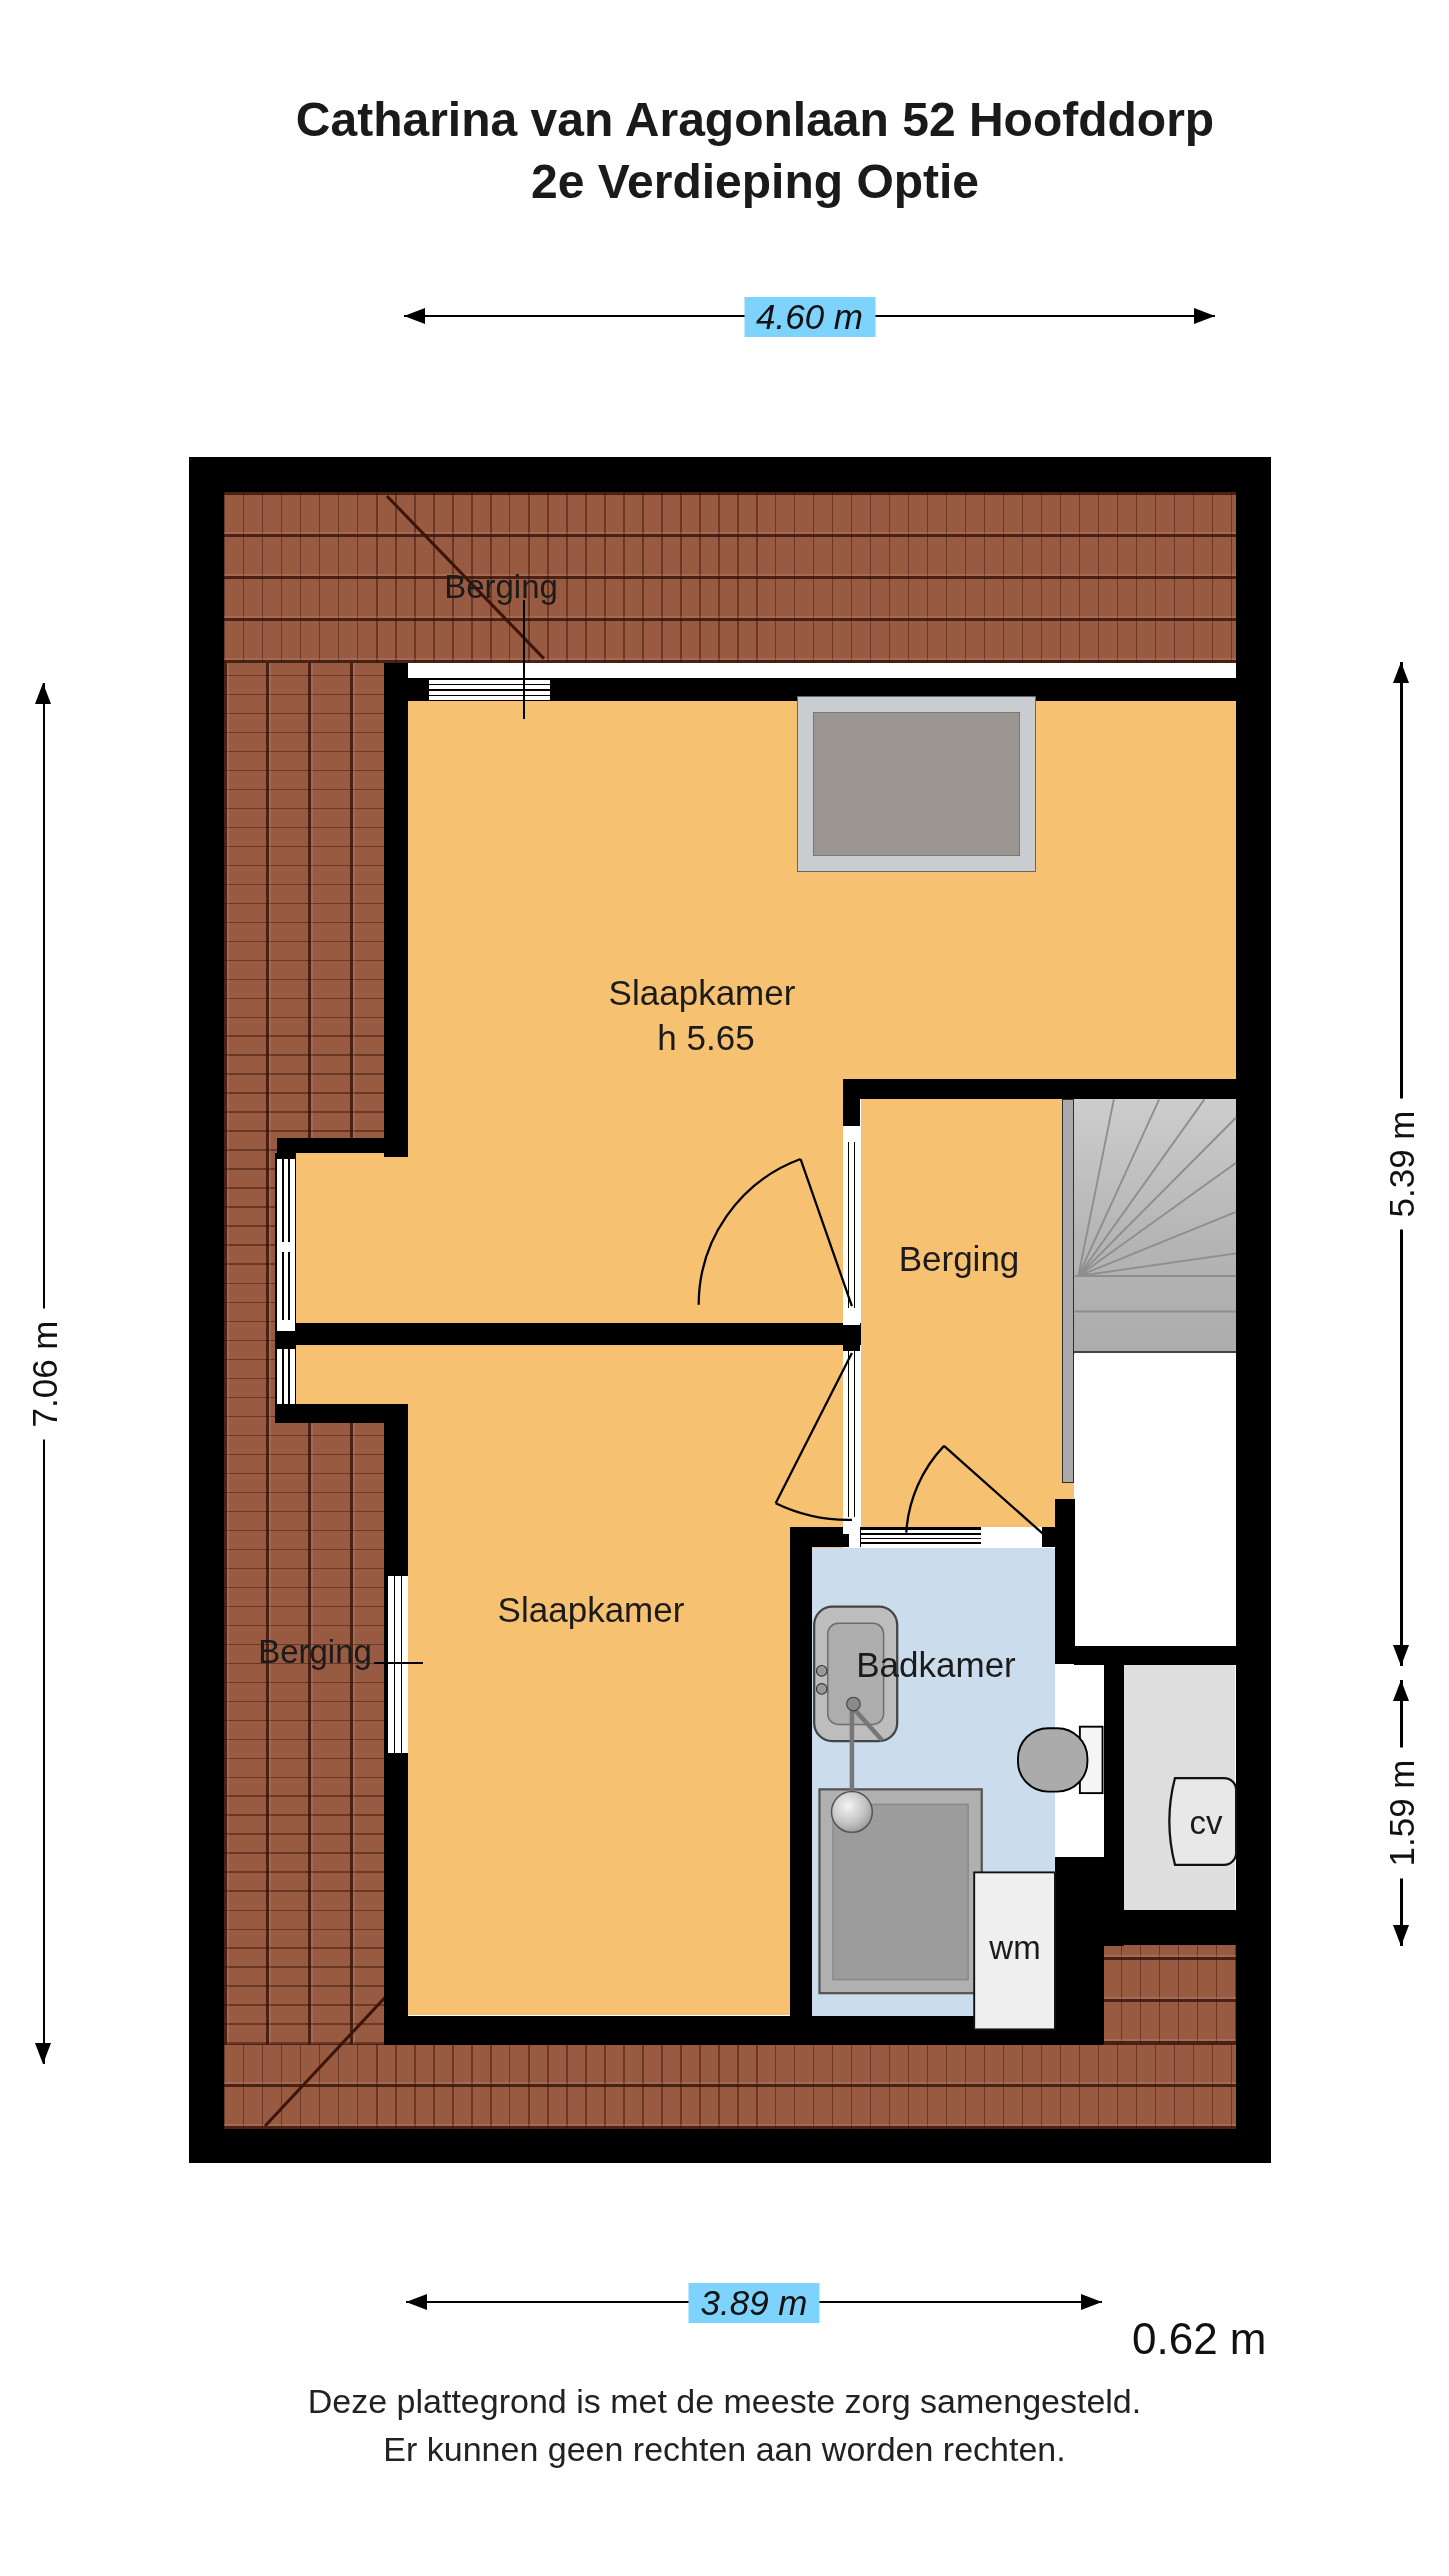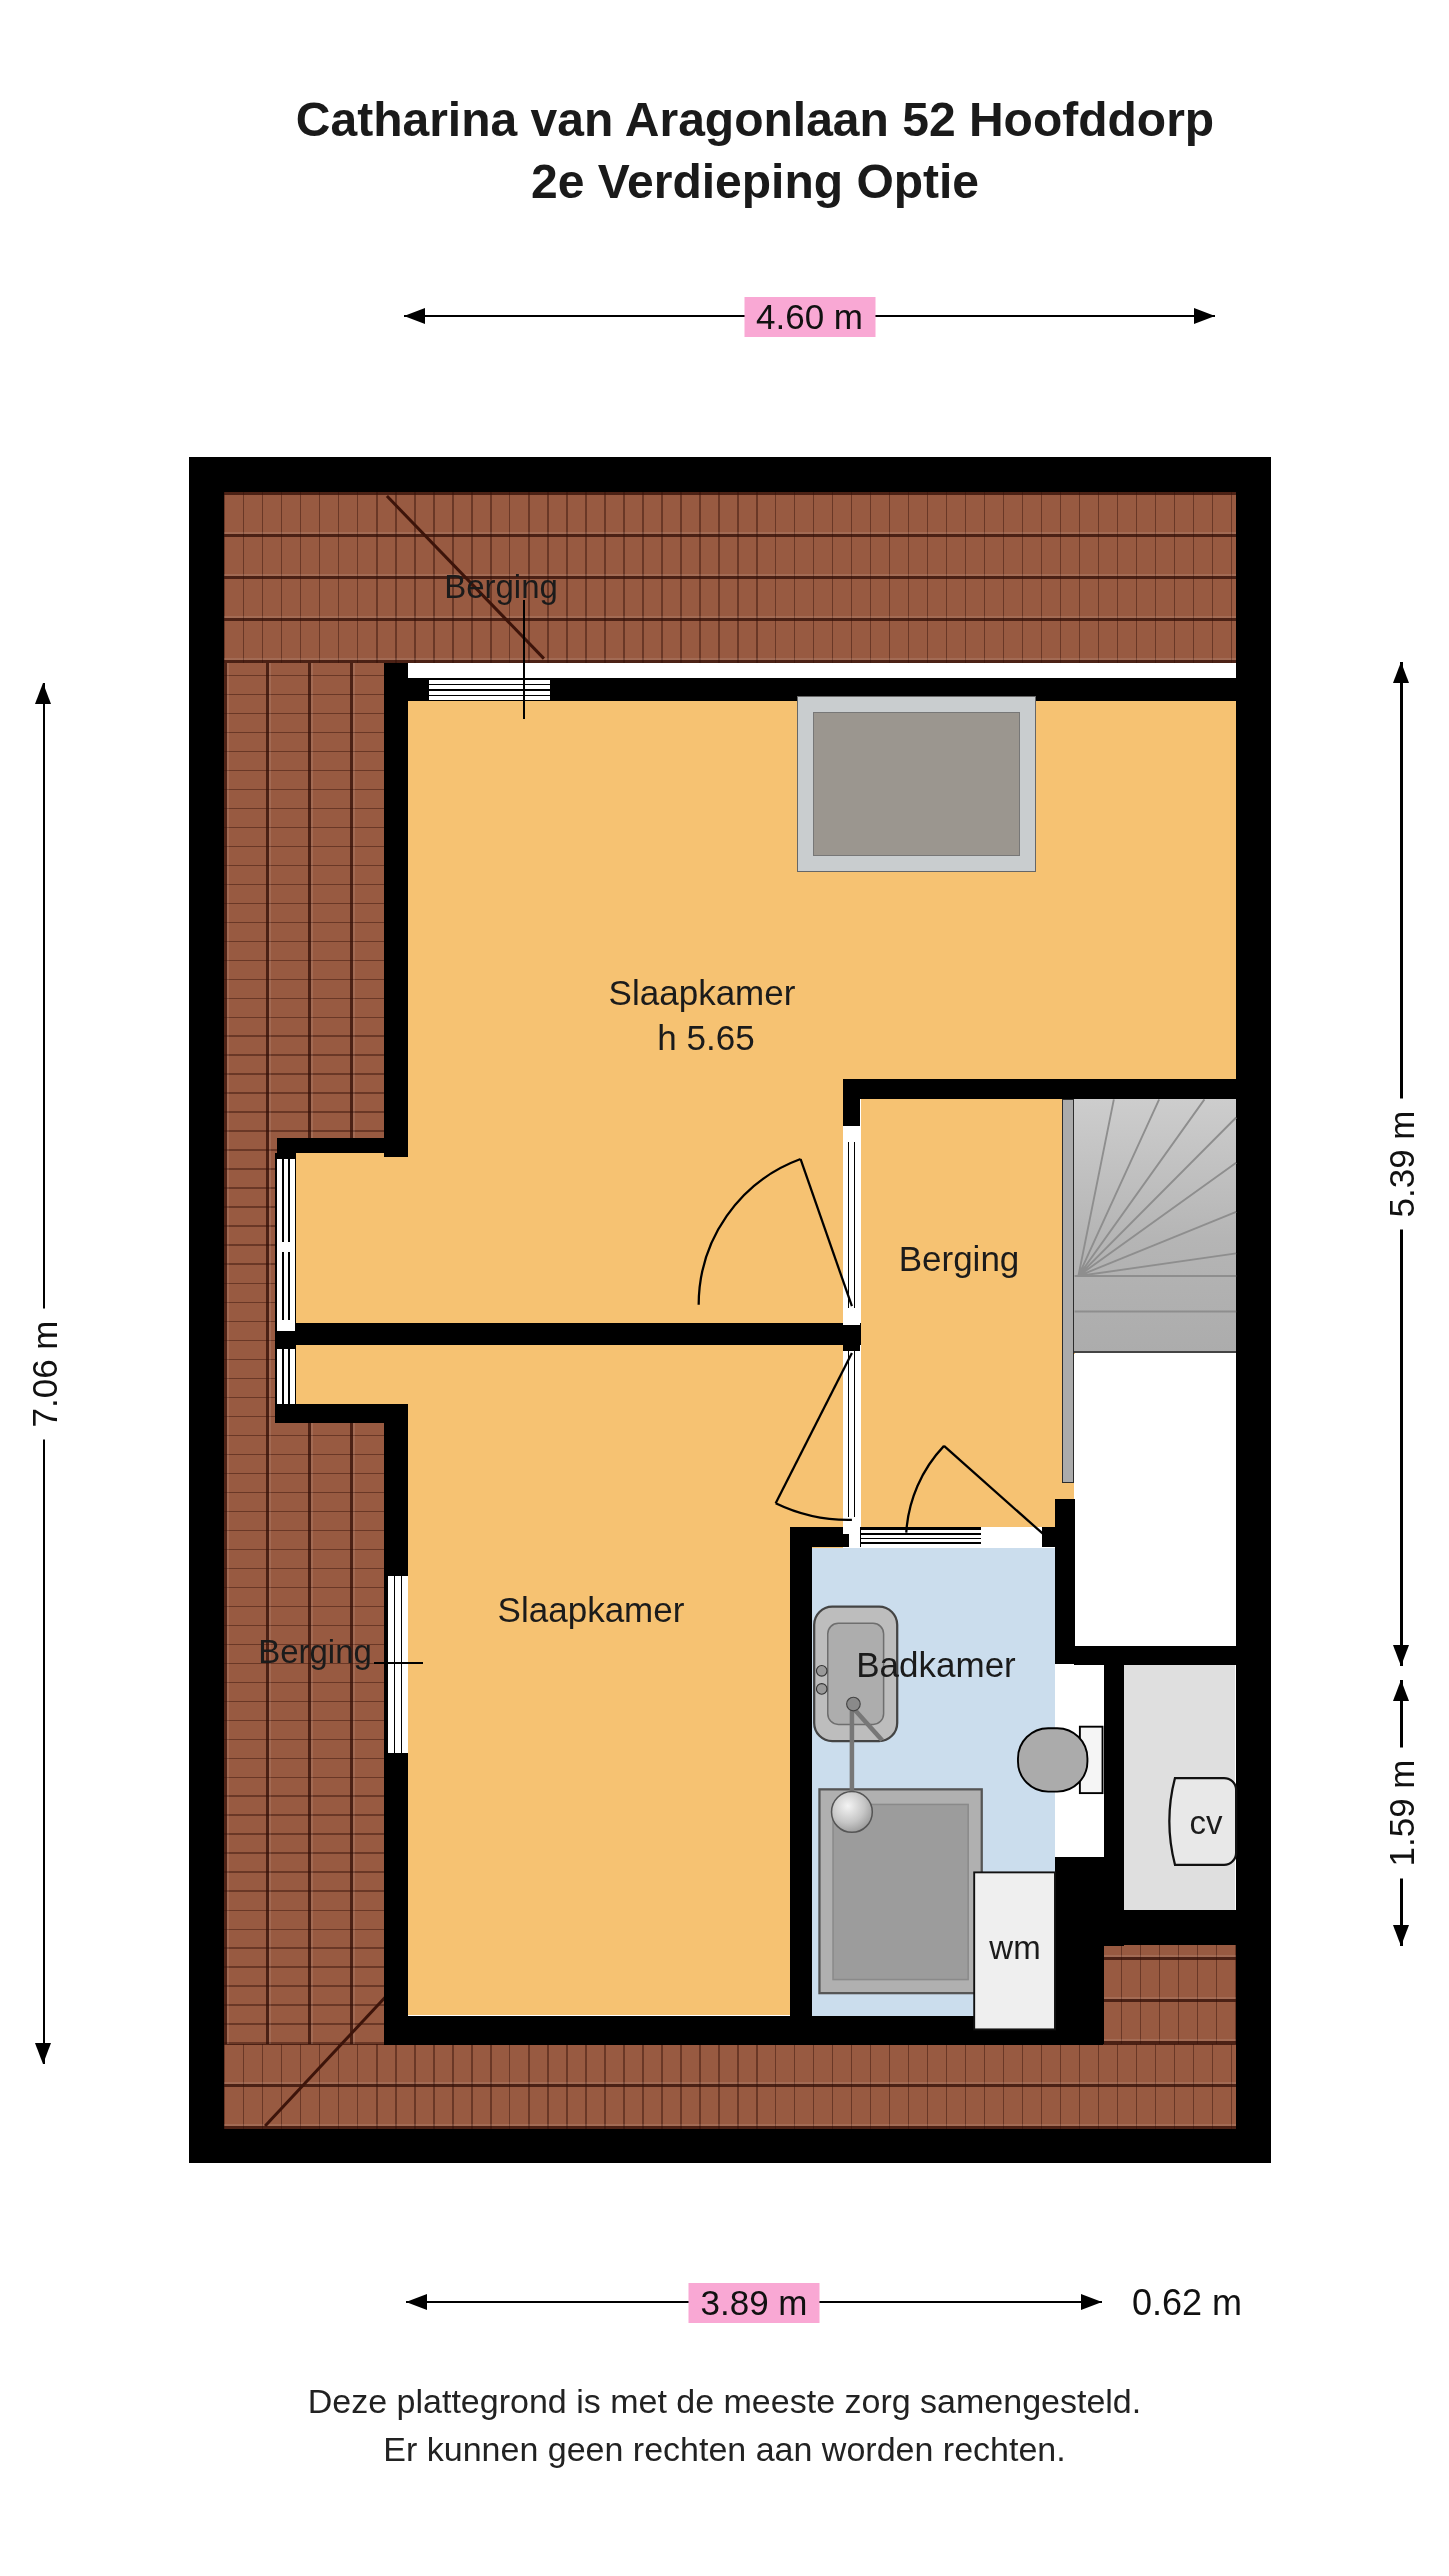--- a/index.html
+++ b/index.html
@@ -13,24 +13,24 @@
   
   .dim{position:absolute;}
   .hline{position:absolute;background:#000;height:2.3px;}
   .vline{position:absolute;background:#000;width:2.3px;}
   .ah{position:absolute;width:0;height:0;}
   .ah-left{border-top:8.3px solid transparent;border-bottom:8.3px solid transparent;border-right:21px solid #000;}
   .ah-right{border-top:8.3px solid transparent;border-bottom:8.3px solid transparent;border-left:21px solid #000;}
   .ah-up{border-left:8.3px solid transparent;border-right:8.3px solid transparent;border-bottom:21px solid #000;}
   .ah-down{border-left:8.3px solid transparent;border-right:8.3px solid transparent;border-top:21px solid #000;}
   .dim-label{position:absolute;left:50%;top:50%;transform:translate(-50%,-50%);
-             font-size:35px;background:#f9a8d4;padding:0 12px;white-space:nowrap;}
+             font-size:35px;background:#7dd3fc;padding:0 12px;white-space:nowrap;font-style:italic;}
   .dim-label-v{position:absolute;left:50%;top:50%;transform:translate(-50%,-50%) rotate(180deg);
                writing-mode:vertical-rl;font-size:35px;background:#fff;padding:12px 0;white-space:nowrap;}
-  .free-label{position:absolute;font-size:36px;white-space:nowrap;}
+  .free-label{position:absolute;font-size:44px;white-space:nowrap;margin-top:36px;}
   
   .plan{left:189px;top:457px;width:1082px;height:1706px;background:var(--wall,#000);}
   .plan-inner{position:absolute;left:35px;top:35px;right:35px;bottom:35px;background:#fff;}
   .tiles-h{background-color:var(--roof-tile,#985a41);
     background-image:
       repeating-linear-gradient(0deg, rgba(50,14,6,.75) 0 3px, rgba(255,255,255,.10) 3px 5.3px, rgba(0,0,0,0) 5.3px 42px),
       repeating-linear-gradient(90deg, rgba(50,14,6,.45) 0 1.5px, rgba(0,0,0,0) 1.5px 19px);}
   .tiles-v{background-color:var(--roof-tile,#985a41);
     background-image:
       repeating-linear-gradient(90deg, rgba(50,14,6,.75) 0 3px, rgba(255,255,255,.10) 3px 5.3px, rgba(0,0,0,0) 5.3px 42px),

